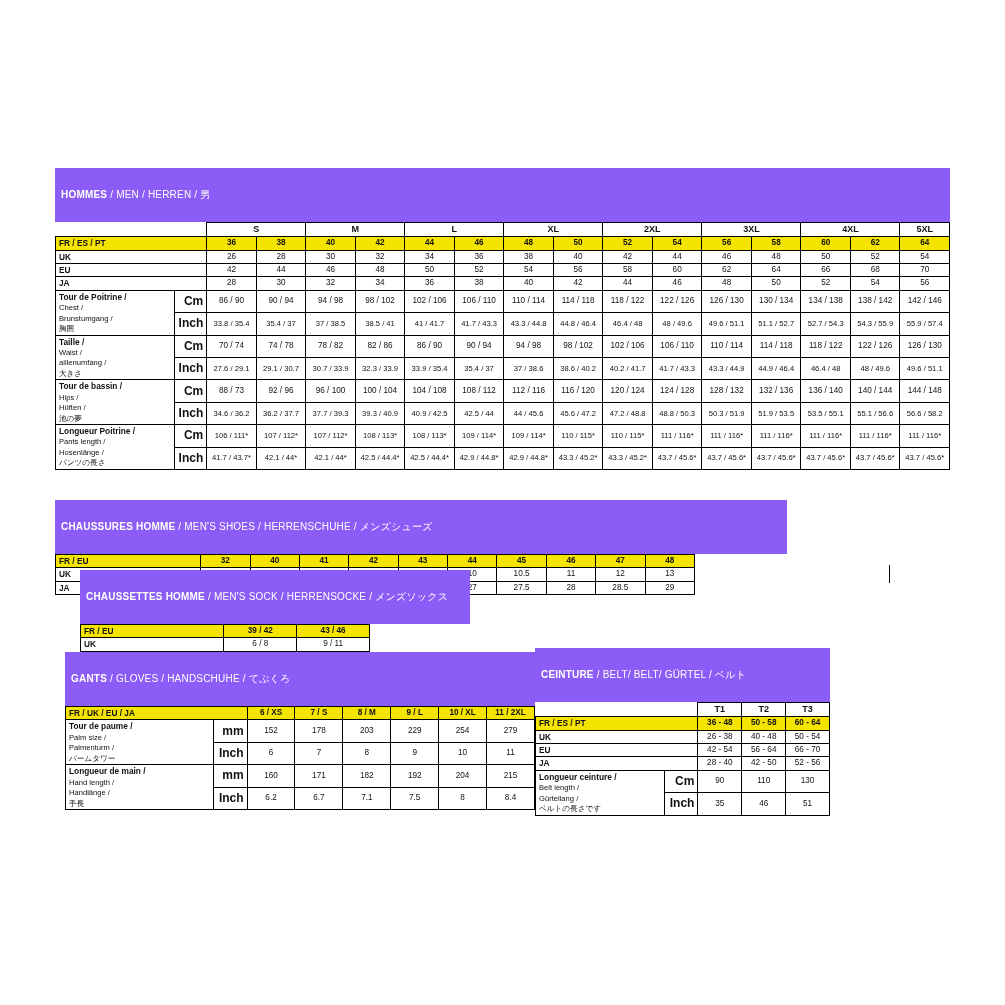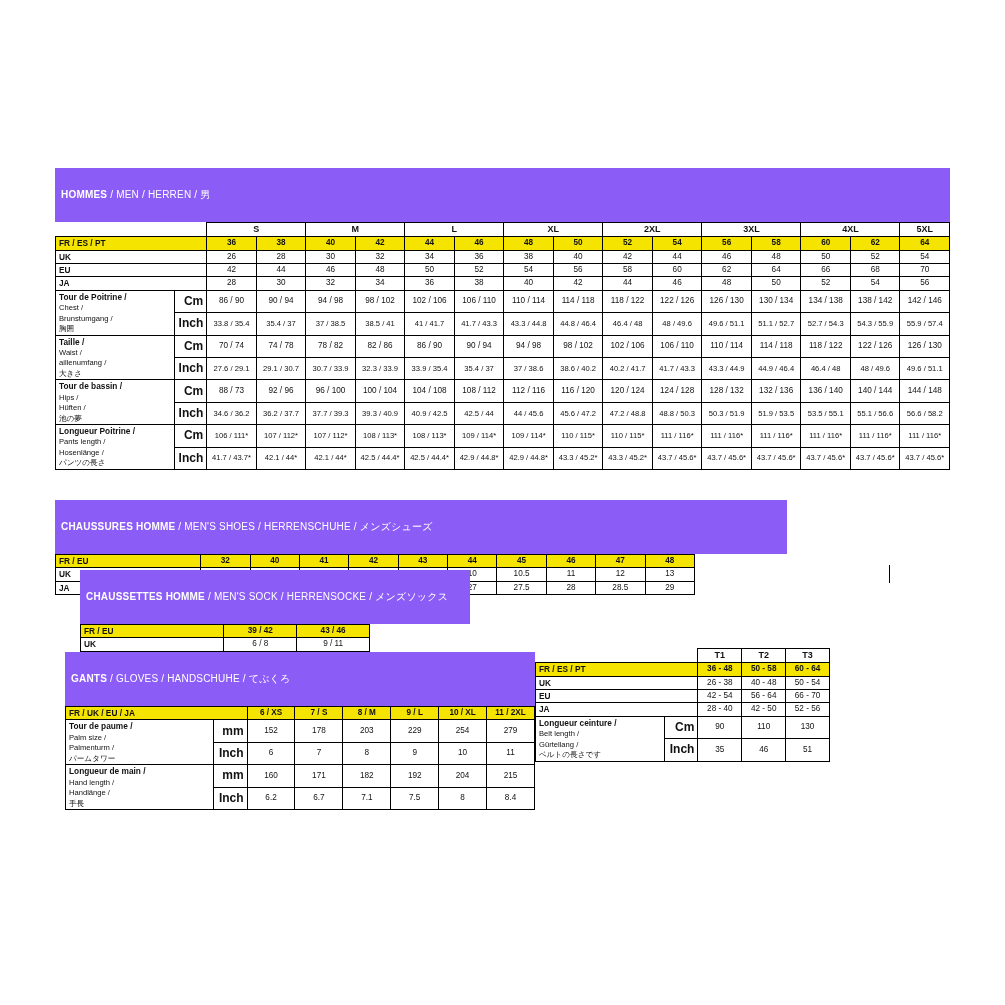--- a/index.html
+++ b/index.html
@@ -495,20 +495,21 @@
         <td class="ctr">7.1</td>
         <td class="ctr">7.5</td>
         <td class="ctr">8</td>
         <td class="ctr">8.4</td>
       </tr>
     </tbody>
       </table>
   </div>
 
   <div class="blk" style="left:535px;top:648px;width:295px;">
+    <div class="titlebar"><b>CEINTURE</b><span class="lt"> / BELT/ BELT/ GÜRTEL / ベルト</span></div>
     <table style="width:295px;">
       <colgroup>
           <col style="width:130px">
           <col style="width:33px">
           <col style="width:44px">
           <col style="width:44px">
           <col style="width:44px">
         </colgroup>
       <tbody>
           <tr>

